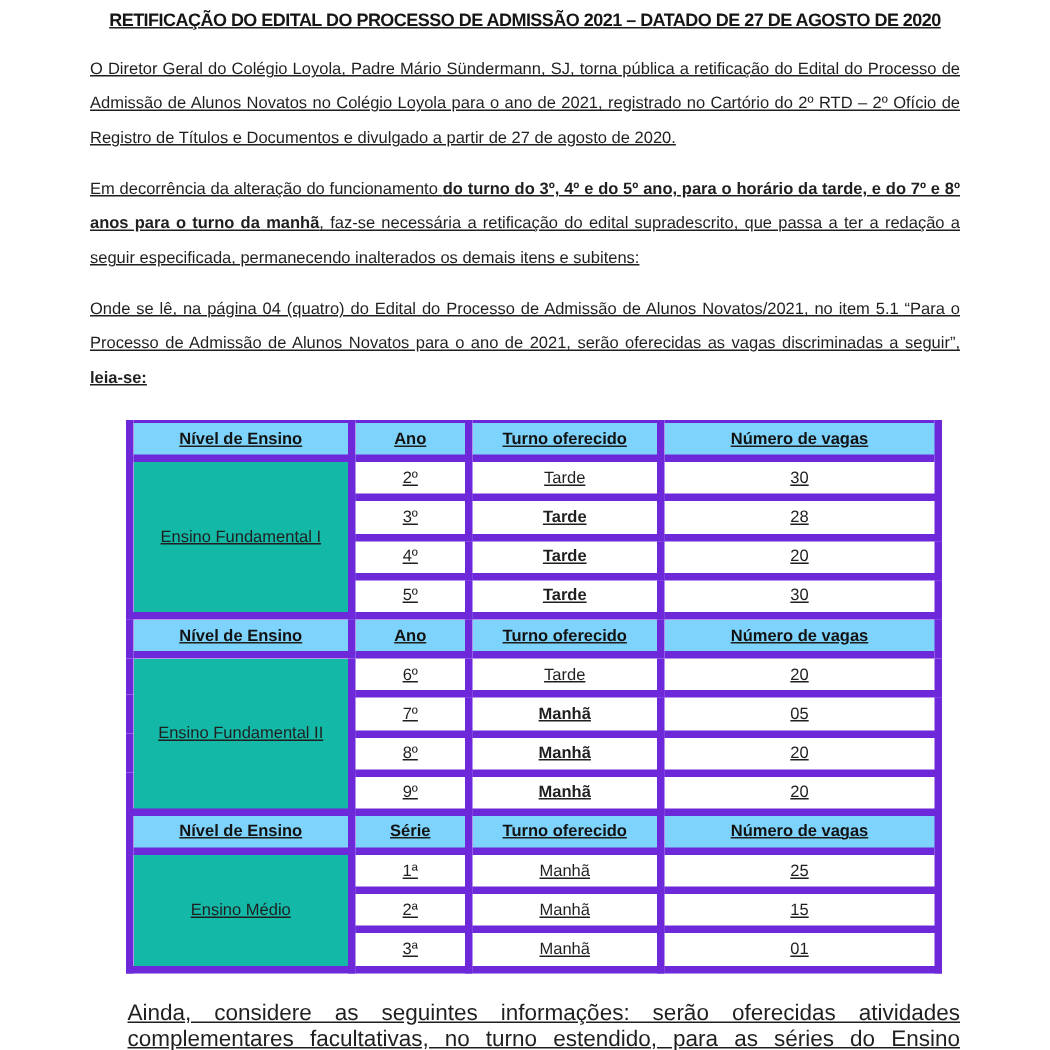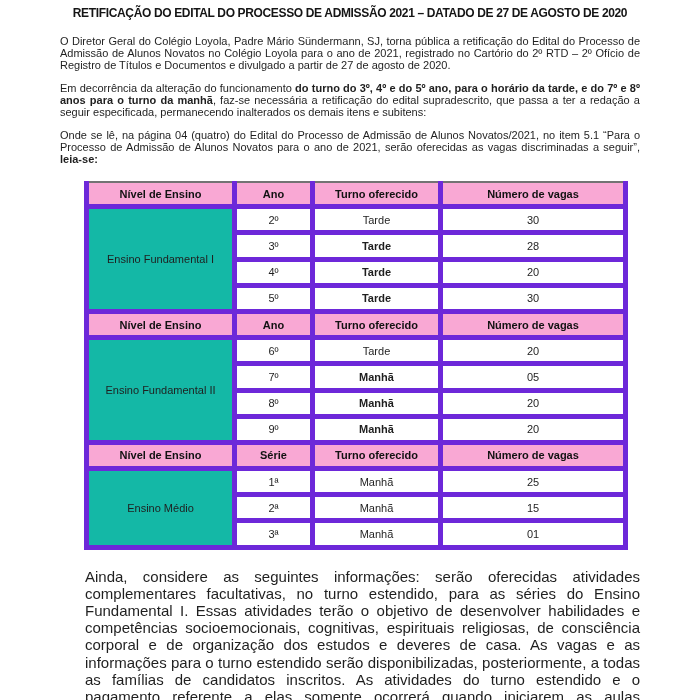--- a/index.html
+++ b/index.html
@@ -12,58 +12,59 @@
     height: 700px;
     overflow: hidden;
     font-family: "Liberation Sans", sans-serif;
     color: #1f1f1f;
   }
   .page {
     width: 700px;
     height: 556px;
     padding-top: 6px;
     box-sizing: border-box;
+    text-decoration: underline;
   }
   .doc-title {
     font-size: 12px;
     font-weight: bold;
     text-align: center;
     white-space: nowrap;
     letter-spacing: -0.35px;
     margin: 0 0 15px 0;
     color: #151515;
   }
   .paras p.para {
     margin: 0 60px 11px 60px;
     text-align: justify;
     font-size: 11px;
-    line-height: 12px;
+    line-height: 23px;
   }
   .paras p.para:last-child { margin-bottom: 13px; }
   .seg-bold { font-weight: bold; }
   table.vagas {
     border-collapse: collapse;
     table-layout: fixed;
     width: 539px;
     margin: 16px 0 0 84px;
     border: 2px solid #1c1c1c;
   }
   table.vagas th, table.vagas td {
     border: 5px solid #6d28d9;
     font-size: 11px;
     text-align: center;
     vertical-align: middle;
     padding: 0;
     height: 21.2px;
     overflow: hidden;
   }
   table.vagas tr.header-row th {
-    background: #f9a8d4;
+    background: #7dd3fc;
     font-weight: bold;
-    border-top: 2px solid #737373;
+    border-top: 2px solid #6d28d9;
     border-bottom: 1px solid #1c1c1c;
     color: #121212;
   }
   table.vagas td.group-cell {
     background: #14b8a6;
   }
   table.vagas td.shift-bold {
     font-weight: bold;
   }
   .closing {

